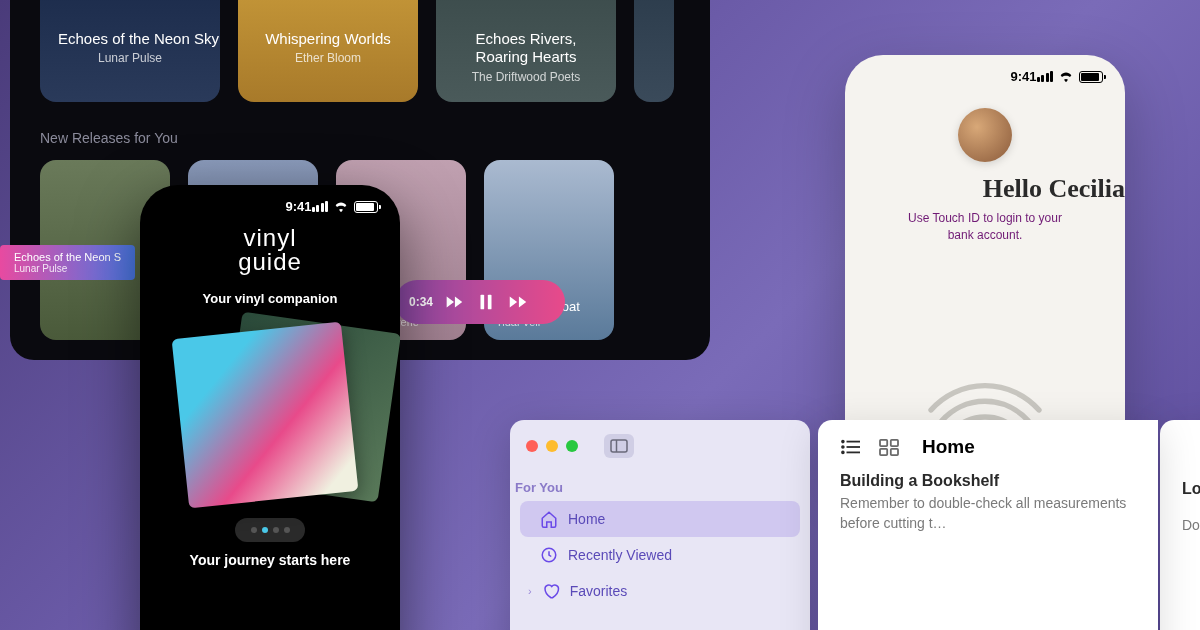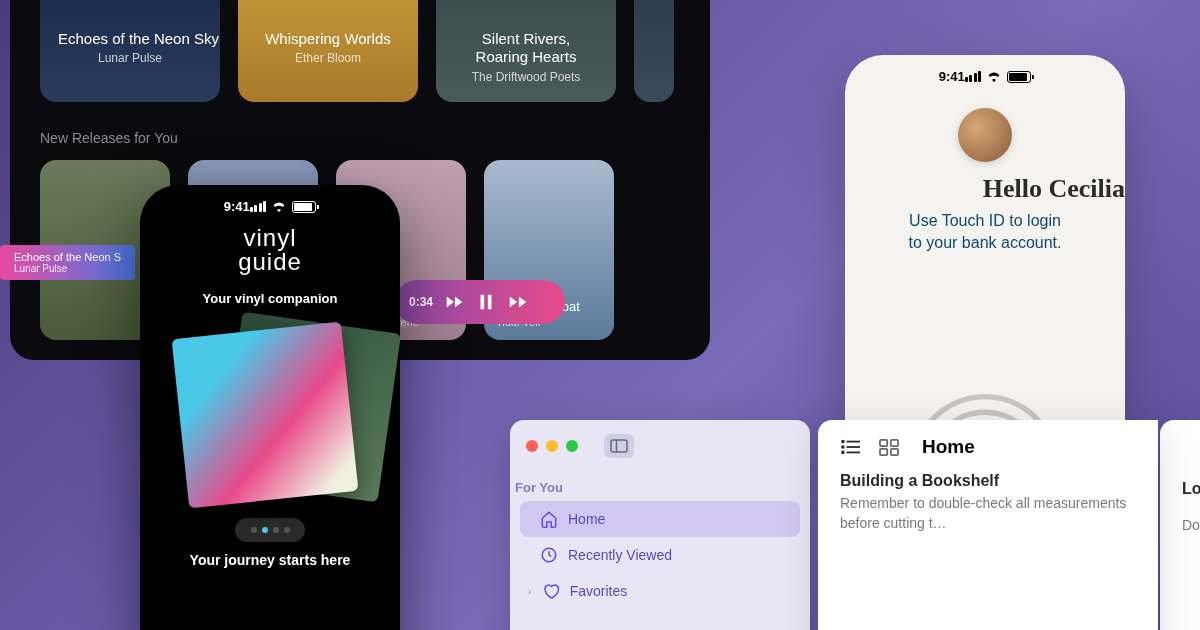--- a/index.html
+++ b/index.html
@@ -26,39 +26,39 @@
 .release-artist{font-size:11px;opacity:.7;margin-top:2px}
 .now-playing-strip{position:absolute;left:-10px;top:285px;background:linear-gradient(90deg,#e84aa0,#4a7ae8);padding:6px 14px;border-radius:4px;font-size:11px;color:#fff}
 .np-title{font-weight:500}
 .np-artist{font-size:10px;opacity:.85}
 .player-bar{position:absolute;left:395px;top:280px;width:170px;height:44px;background:linear-gradient(90deg,#8a4aa8,#e84a8a);border-radius:24px;display:flex;align-items:center;gap:10px;padding:0 14px;color:#fff;z-index:5}
 .player-time{font-size:12px;font-weight:600}
 .player-btn{width:22px;height:22px;display:flex;align-items:center;justify-content:center}
 
 
 .spin-phone{position:absolute;left:140px;top:185px;width:260px;height:520px;background:#000;border-radius:38px;color:#fff;text-align:center;box-shadow:0 20px 60px rgba(0,0,0,.5);z-index:10;overflow:hidden}
-.status-bar{display:flex;justify-content:center;align-items:center;padding:14px 22px 6px;font-size:13px;font-weight:600}
+.status-bar{display:flex;justify-content:flex-end;align-items:center;padding:14px 22px 6px;font-size:13px;font-weight:600}
 .status-right{display:flex;gap:5px;align-items:center}
 .spin-logo{font-size:24px;font-weight:300;letter-spacing:1px;margin-top:6px;line-height:1}
 .spin-logo .g{font-weight:500}
 .spin-sub{font-size:13px;font-weight:600;margin-top:17px}
 .vinyl-art{margin:16px auto;width:180px;height:180px;position:relative}
 .vinyl-art .art{position:absolute;width:170px;height:170px;border-radius:6px;background:linear-gradient(135deg,#4ac8e8 25%,#e84a8a 60%,#f0f0e0 90%);transform:rotate(-6deg);left:0;top:8px;box-shadow:0 6px 20px rgba(0,0,0,.4)}
 .vinyl-art .art2{position:absolute;width:160px;height:170px;border-radius:6px;background:linear-gradient(135deg,#2a4a3a,#5a7a5a);transform:rotate(8deg);right:-30px;top:0}
 .page-dots{width:70px;height:24px;border-radius:14px;background:#2a2a2a;margin:10px auto;display:flex;align-items:center;justify-content:center;gap:5px}
 .page-dots span{width:6px;height:6px;border-radius:50%;background:#555}
 .page-dots span.on{background:#4ac8e8}
 .spin-journey{font-size:14px;font-weight:600;}
 
 
 .bank-phone{position:absolute;right:75px;top:55px;width:280px;height:420px;background:#f5f3ef;border-radius:38px;box-shadow:0 20px 60px rgba(0,0,0,.25);overflow:hidden;z-index:5}
 .bank-phone .status-bar{color:#000}
 .avatar{width:54px;height:54px;border-radius:50%;background:radial-gradient(circle at 35% 35%,#d8a878,#8a5a3a);margin:18px auto 12px;box-shadow:0 2px 8px rgba(0,0,0,.15)}
 .hello{font-family:Georgia,serif;font-size:26px;font-weight:700;text-align:right;color:#2a2a2a}
-.bank-sub{font-size:16px;color:#0c4a6e;text-align:center;margin:6px auto 0;width:160px;line-height:1.4}
+.bank-sub{font-size:12px;color:#701a75;text-align:center;margin:6px auto 0;width:160px;line-height:1.4}
 .fingerprint{width:180px;height:180px;margin:40px auto 0;position:relative}
 .fingerprint svg{width:100%;height:100%}
 
 
 .mac-window{position:absolute;left:510px;top:420px;width:300px;height:250px;background:#e8e6f5;border-radius:14px 14px 0 0;box-shadow:0 10px 40px rgba(0,0,0,.2);z-index:8}
 .mac-titlebar{display:flex;align-items:center;gap:8px;padding:14px 16px}
 .traffic{width:12px;height:12px;border-radius:50%}
 .tr-r{background:#ff5f57}.tr-y{background:#febc2e}.tr-g{background:#28c840}
 .sidebar-toggle{margin-left:18px;width:30px;height:24px;background:#d0cee5;border-radius:6px;display:flex;align-items:center;justify-content:center}
 .mac-section{font-size:13px;color:#8a7ac8;font-weight:600;padding:8px 5px 6px}
@@ -94,21 +94,21 @@
     <div class="album-card c1">
 
       <div class="album-title">Echoes of the Neon Sky</div>
       <div class="album-artist">Lunar Pulse</div>
     </div>
     <div class="album-card c2">
       <div class="album-title">Whispering Worlds</div>
       <div class="album-artist">Ether Bloom</div>
     </div>
     <div class="album-card c3">
-      <div class="album-title" style="white-space:normal;line-height:1.2">Silent Rivers, Roaring Hearts</div>
+      <div class="album-title" style="white-space:normal;line-height:1.2">Echoes Rivers, Roaring Hearts</div>
       <div class="album-artist">The Driftwood Poets</div>
     </div>
     <div class="album-card c4"></div>
   </div>
   <div class="section-label">New Releases for You</div>
   <div class="release-row">
     <div class="release-card r1"></div>
     <div class="release-card r2"></div>
     <div class="release-card r3">
       <div class="release-artist">Urban Reverie</div>

